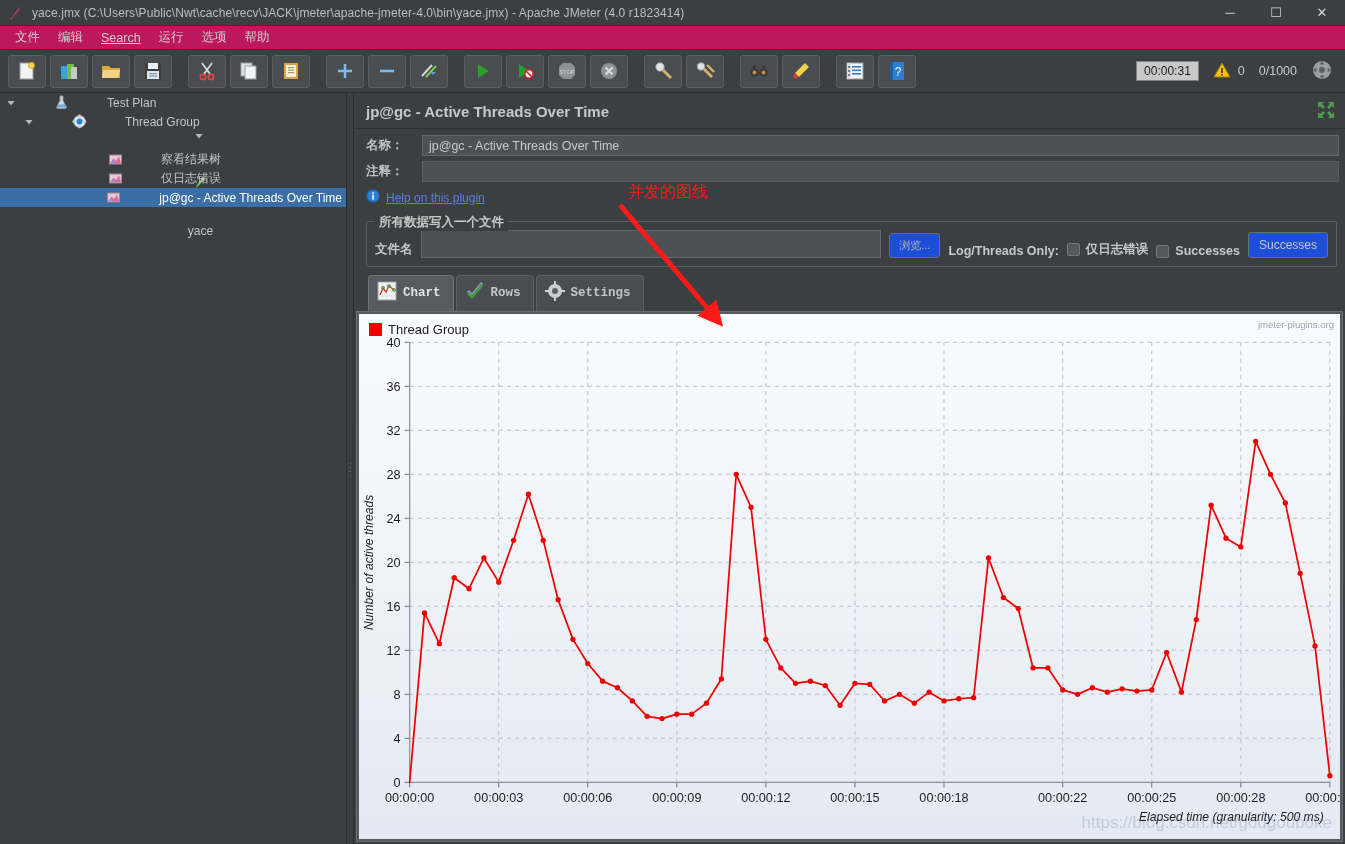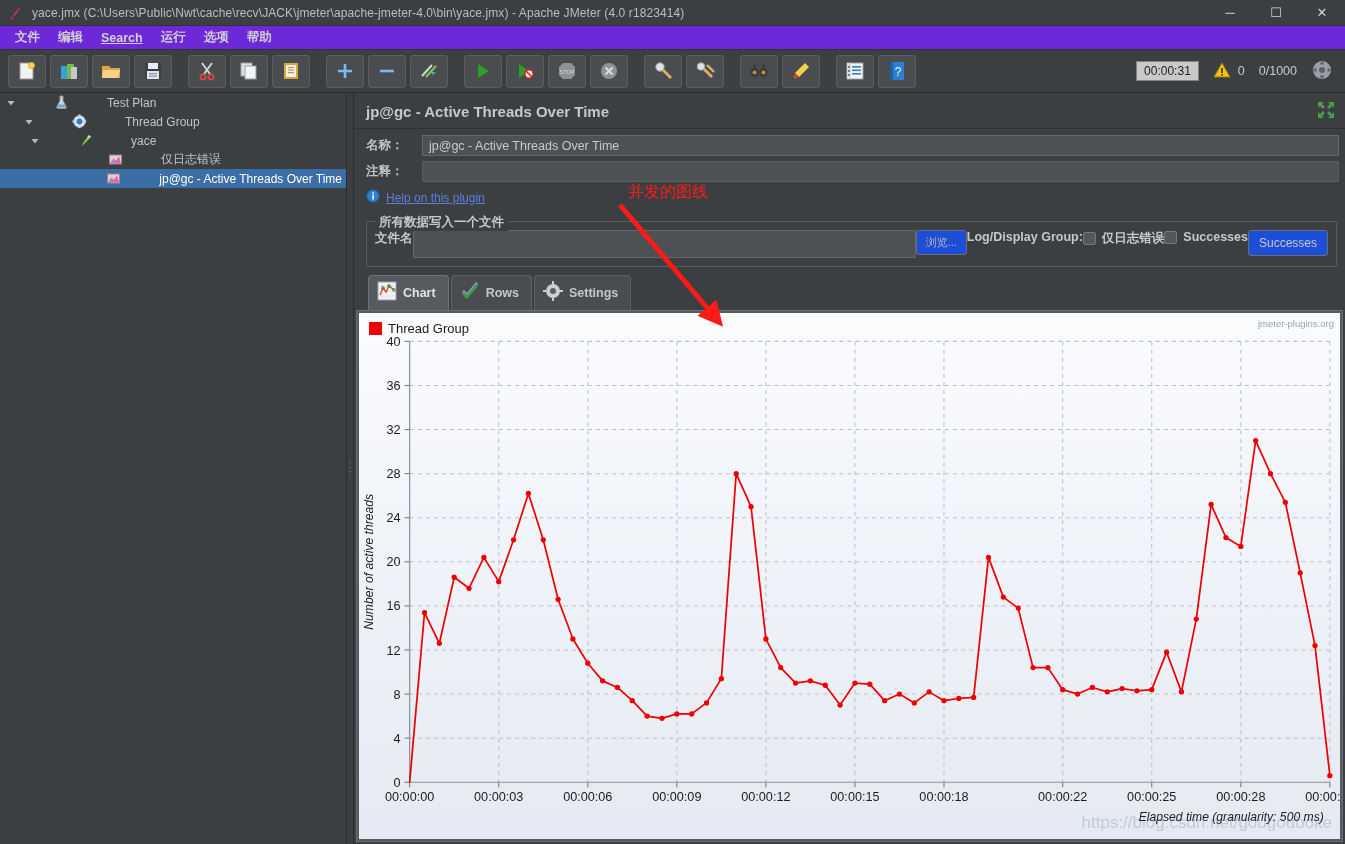--- a/index.html
+++ b/index.html
@@ -27,24 +27,23 @@
     font-size: 12px; color: #bdbdbd; white-space: nowrap; letter-spacing: 0.1px;
   }
   .win-btns { margin-left: auto; display: flex; height: 26px; }
   .win-btn {
     width: 46px; height: 26px; display: flex; align-items: center; justify-content: center;
     color: #d4d4d4; font-size: 13px;
   }
 
   
   .menubar {
-    height: 24px; min-height:24px; background: #6d28d9;
+    height: 24px; min-height:24px; background: #be185d;
     display: flex; align-items: center; padding-left: 6px;
     border-bottom: 1px solid #2f3133;
-    font-weight: bold;
   }
   .menu-item {
     padding: 3px 9px; font-size: 12.5px; color: #cfcfcf; cursor: default;
   }
   .menu-item .mn { text-decoration: underline; }
 
   
   .toolbar {
     height: 43px; min-height: 43px; background: #3c3f41;
     display: flex; align-items: center; padding: 0 6px;
@@ -114,40 +113,40 @@
 
   .fieldset-wrap { margin: 2px 8px 0 12px; position: relative; }
   .fieldset {
     border: 1px solid #5a5d60; border-radius: 2px; padding: 8px 8px 8px 8px;
     margin-top: 7px; position: relative;
   }
   .fieldset-legend {
     position: absolute; top: -8px; left: 8px; background: #3c3f41; padding: 0 4px;
     font-size: 12.5px; color:#c8c8c8; font-weight:bold;
   }
-  .file-row { display:flex; align-items:flex-start; }
+  .file-row { display:flex; align-items:flex-end; gap: 8px; }
   .file-label { font-size:12.5px; color:#c8c8c8; font-weight:bold; }
   .file-input {
     flex: 1; height: 28px; background:#4e5154; border:1px solid #646769;
   }
   .btn {
     background:#1d4ed8; border:1px solid #6a6e71; border-radius:3px;
     color:#c8c8c8; font-size:12px; padding: 5px 10px; white-space:nowrap;
     font-family:"Liberation Sans", sans-serif;
   }
   .btn.small { padding: 4px 9px; font-size: 11px; color:#b4b4b4;}
   .chk-label { font-size:12.5px; color:#c8c8c8; font-weight: bold; white-space:nowrap;}
   .chkbox {
     width:13px; height:13px; background:#55585b; border:1px solid #74787b; border-radius:2px;
     display:inline-block;
   }
   .chk-group { display:flex; align-items:center; gap:6px; }
 
   
-  .tabs { display:flex; padding: 8px 0 0 14px; gap: 2px; }
+  .tabs { display:flex; padding: 8px 0 0 14px; gap: 2px; font-family: Liberation Mono, monospace; }
   .tab {
     display:flex; align-items:center; gap: 6px;
     background: #4a4d50; border:1px solid #5d6164; border-bottom:none;
     border-radius: 4px 4px 0 0; padding: 5px 12px 6px 8px;
     font-size: 12.5px; color:#c6c6c6; font-weight: bold;
   }
   .tab.active { background:#565b60; color:#e4e4e4; border-color:#6e7377;}
 
   
   .chart-outer {
@@ -406,35 +405,46 @@
                 <rect x="6.6" y="0.4" width="1.8" height="3"></rect>
                 <rect x="6.6" y="11.2" width="1.8" height="3"></rect>
                 <rect x="0.4" y="6.6" width="3" height="1.8"></rect>
                 <rect x="11.2" y="6.6" width="3" height="1.8"></rect>
               </g>
             </svg>
         </span>
         <span class="tr-label">Thread Group</span>
       </div>
 
-      <div class="tree-row" style="padding-left:28px;">
+      <div class="tree-row" style="padding-left:56px;flex-direction:column;">
         <span class="tr-arrow">
             <svg width="10" height="10" viewBox="0 0 10 10">
               <path d="M1.5 3 L8.5 3 L5 7.5 Z" fill="#b9b9b9"></path>
             </svg>
           </span>
         <span class="tr-icon">
           <svg width="15" height="15" viewBox="0 0 15 15">
               <path d="M11 2 L5.5 9.5 L4 12.5 L6 11 L13 4 Z" fill="#8ccf5a" stroke="#5f9a38" stroke-width="0.6"></path>
               <path d="M11 2 L9 5 L13 4 Z" fill="#cfd6de"></path>
             </svg>
         </span>
         <span class="tr-label">yace</span>
       </div>
 
+      <div class="tree-row" style="padding-left:58px;">
+        <span class="tr-arrow"></span>
+        <span class="tr-icon">
+          <svg width="15" height="15" viewBox="0 0 15 15">
+              <rect x="1.5" y="3" width="12" height="9" fill="#e8c9da" stroke="#9d8391"></rect>
+              <path d="M2 11.6 L5.5 6.5 L8 9 L11 4.5 L13 11.6 Z" fill="#d46aa0"></path>
+              <path d="M2.2 11.6 L5 8 L7.5 10.5 Z" fill="#8c93d8"></path>
+            </svg>
+        </span>
+        <span class="tr-label">察看结果树</span>
+      </div>
 
       <div class="tree-row" style="padding-left:58px;">
         <span class="tr-arrow"></span>
         <span class="tr-icon">
           <svg width="15" height="15" viewBox="0 0 15 15">
               <rect x="1.5" y="3" width="12" height="9" fill="#e8c9da" stroke="#9d8391"></rect>
               <path d="M2 11.6 L5.5 6.5 L8 9 L11 4.5 L13 11.6 Z" fill="#d46aa0"></path>
               <path d="M2.2 11.6 L5 8 L7.5 10.5 Z" fill="#8c93d8"></path>
             </svg>
         </span>
@@ -498,21 +508,21 @@
         </div>
       </div>
 
       <div class="fieldset-wrap">
         <div class="fieldset">
           <div class="fieldset-legend">所有数据写入一个文件</div>
           <div class="file-row">
             <div class="file-label">文件名</div>
             <div class="file-input"></div>
             <button class="btn small">浏览...</button>
-            <div class="chk-label">Log/Display Group:</div>
+            <div class="chk-label">Log/Threads Only:</div>
             <div class="chk-group">
               <span class="chkbox"></span>
               <span class="chk-label">仅日志错误</span>
             </div>
             <div class="chk-group">
               <span class="chkbox"></span>
               <span class="chk-label">Successes</span>
             </div>
             <button class="btn">Successes</button>
           </div>

